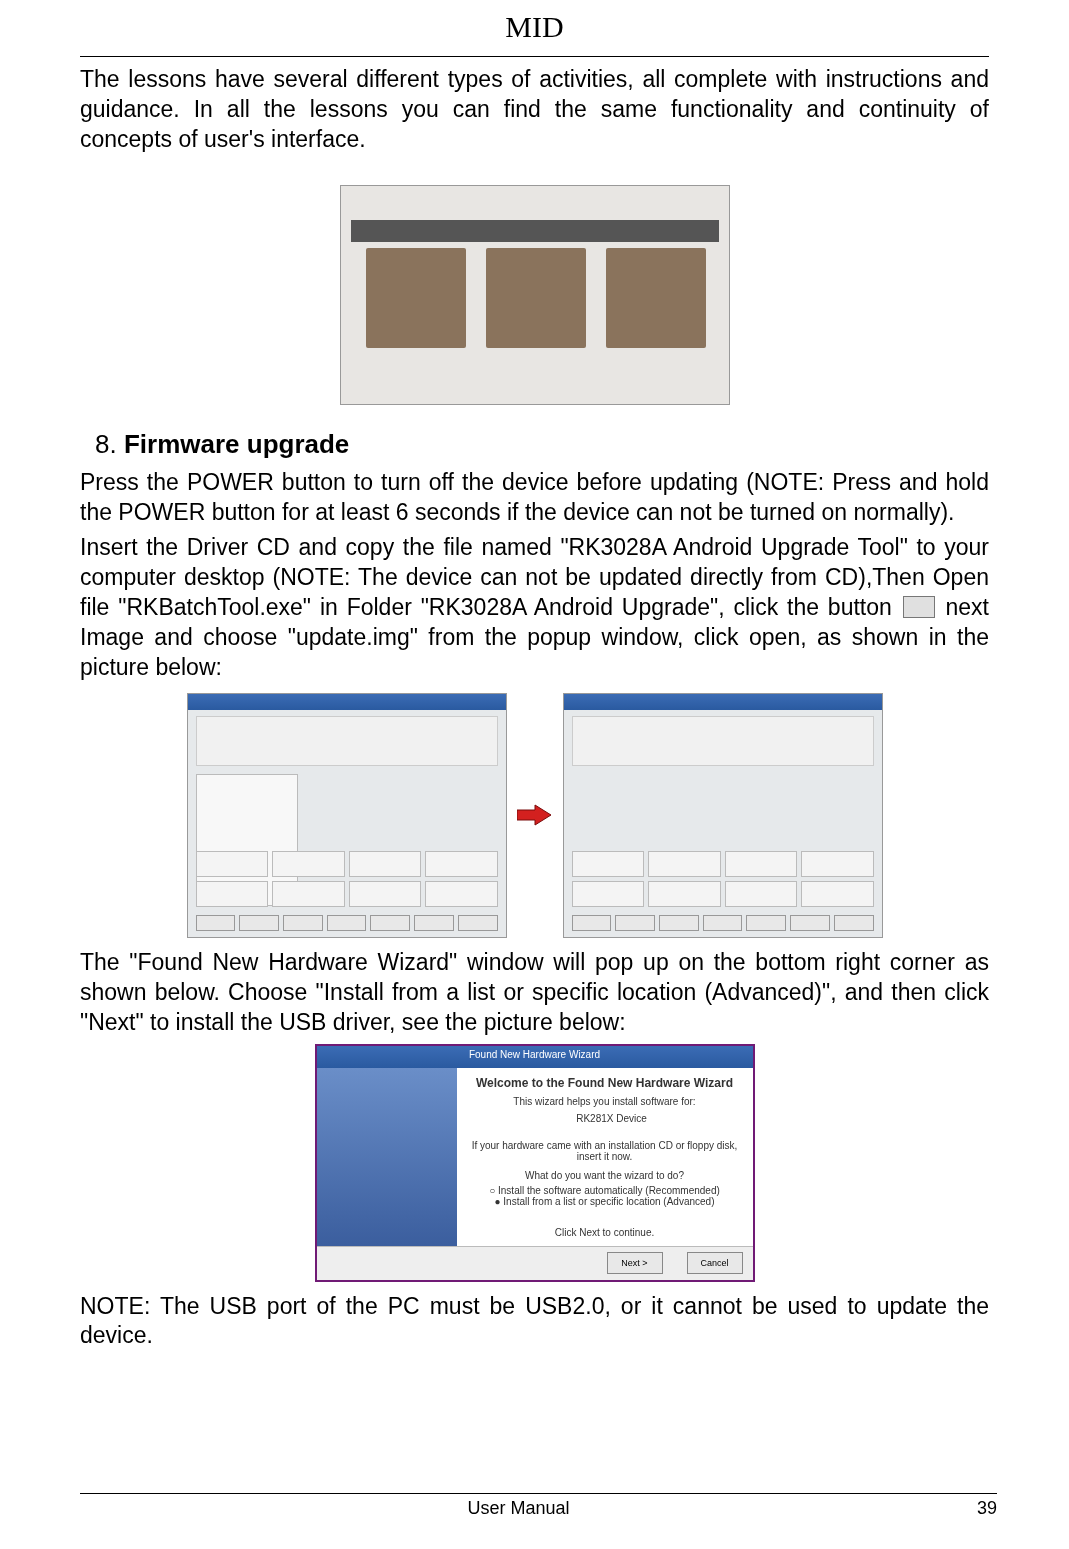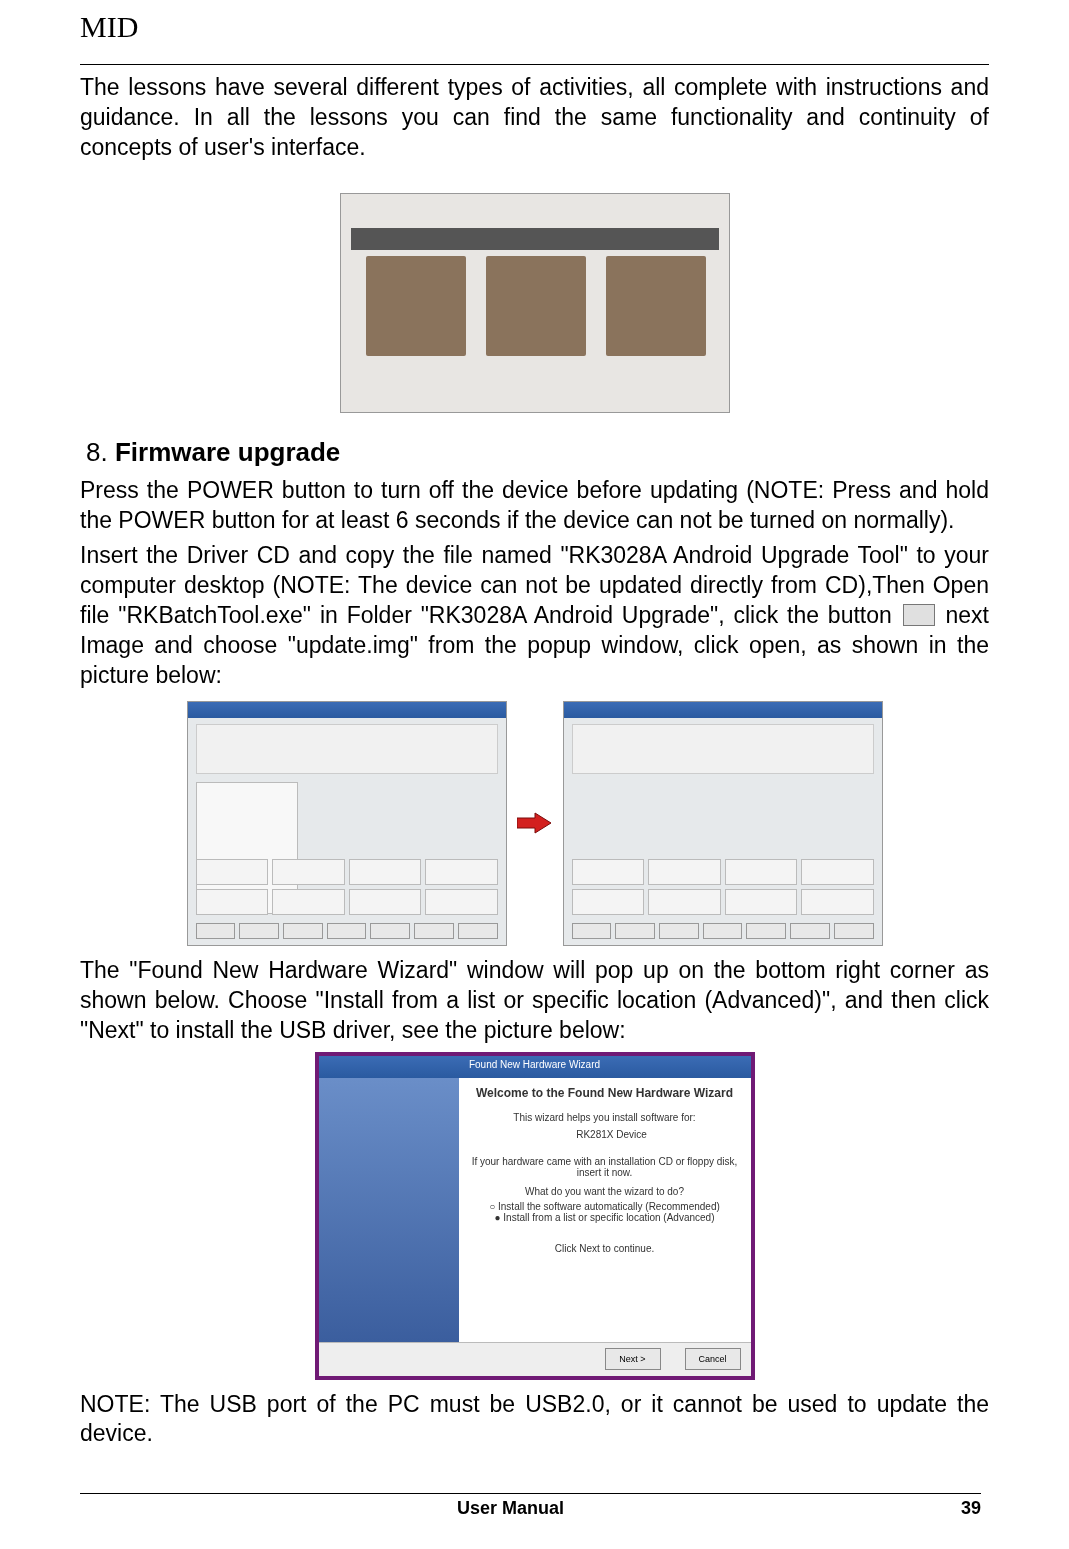--- a/index.html
+++ b/index.html
@@ -10,39 +10,40 @@
     color: #000;
   }
   .page {
     width: 1069px;
     height: 1549px;
     box-sizing: border-box;
     padding: 10px 80px 30px 80px;
     position: relative;
   }
   .header-title {
+    text-align: center;
     font-size: 30px;
     font-family: "Times New Roman", serif;
-    margin-bottom: 20px;
+    margin-bottom: 12px;
   }
   .header-rule {
     border: 0;
     border-top: 1.5px solid #000;
     margin: 0 0 8px 0;
   }
   .body-text {
     font-size: 23px;
     line-height: 1.3;
     text-align: justify;
     margin: 0 0 6px 0;
   }
   .section-heading {
     font-size: 26px;
     font-weight: bold;
-    margin: 16px 0 8px 6px;
+    margin: 16px 0 8px 15px;
   }
   .section-heading .num {
     font-weight: normal;
   }
   .figure-row {
     text-align: center;
     margin: 30px 0 20px 0;
   }
   .figure-row.dual {
     display: flex;
@@ -132,24 +133,24 @@
     border: 1px solid #999;
   }
   .arrow-right {
     width: 36px;
     height: 24px;
     position: relative;
   }
   .arrow-right svg { display:block; }
   .pic.wizard {
     width: 440px;
-    height: 328px;
+    height: 238px;
     background: #fde047;
     position: relative;
-    border: 4px solid #701a75;
+    border: 2px solid #701a75;
   }
   .pic.wizard .titlebar {
     position: absolute;
     top:0;left:0;right:0;height:22px;
     background: linear-gradient(#3b6cb5,#2a5aa0);
     color:#fff;
     font-size:10px;
     padding:3px 6px;
     box-sizing:border-box;
   }
@@ -164,21 +165,21 @@
     top:22px; left:140px; right:0; bottom:34px;
     background:#fff;
     padding:8px 10px;
     font-size:10px;
     color:#333;
     box-sizing:border-box;
   }
   .pic.wizard .content .wtitle {
     font-weight:bold;
     font-size:12px;
-    margin-bottom:12px;
+    margin-bottom:6px;
   }
   .pic.wizard .btnbar {
     position:absolute;
     left:0;right:0;bottom:0;height:34px;
     background:#eee;
     border-top:1px solid #bbb;
     display:flex;
     justify-content:flex-end;
     align-items:center;
     gap:24px;
@@ -200,23 +201,22 @@
     background: #e0e0e0;
     border: 1px solid #777;
     vertical-align: middle;
     margin: 0 2px;
     position: relative;
     top: -2px;
   }
   .footer {
     position: absolute;
     left: 80px;
-    right: 88px;
+    right: 72px;
     bottom: 30px;
-    font-weight: bold;
   }
   .footer-rule {
     border: 0;
     border-top: 1.5px solid #000;
     margin: 0 0 4px 0;
   }
   .footer-row {
     display: flex;
     font-size: 18px;
   }

